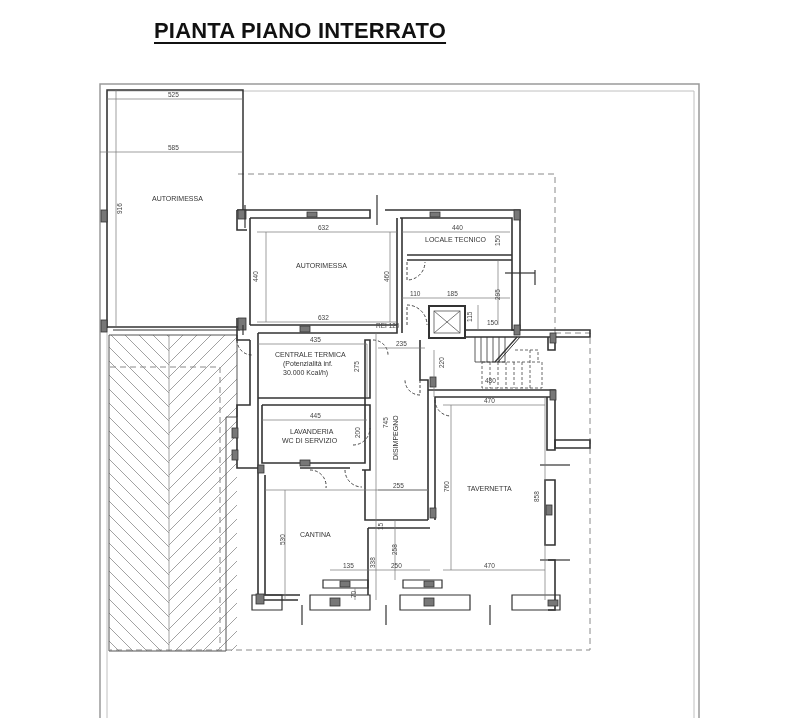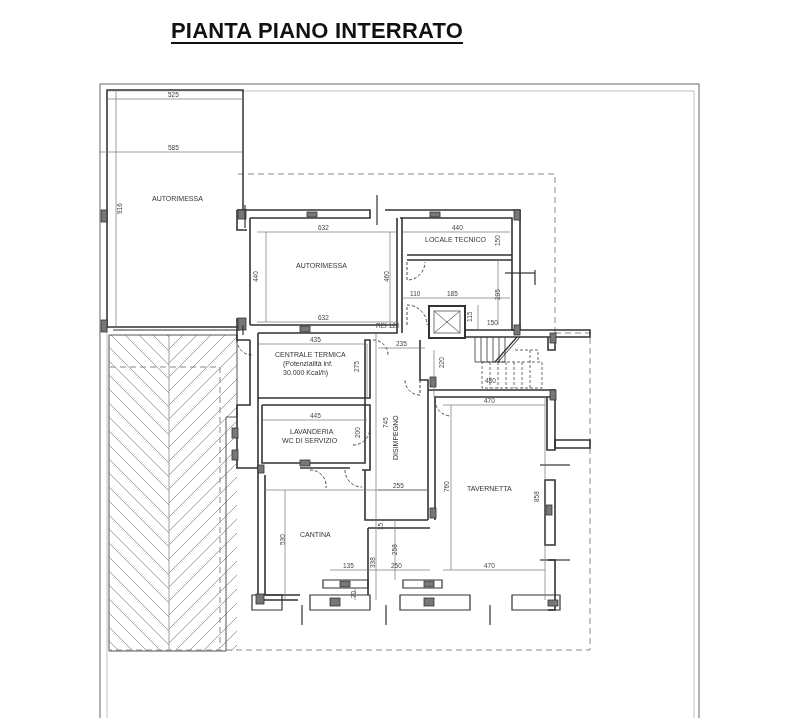--- a/index.html
+++ b/index.html
@@ -1,18 +1,18 @@
 <!DOCTYPE html>
 <html><head>
 <meta charset="utf-8">
 <style>
   html, body { margin:0; padding:0; background:#ffffff; }
   body { width:800px; height:727px; position:relative; overflow:hidden; font-family:"Liberation Sans", sans-serif; }
   #title {
-    position:absolute; left:171px; top:18px;
+    position:absolute; left:154px; top:18px;
     font-family:"Liberation Sans", sans-serif; font-weight:bold; font-size:22px;
     color:#111; text-decoration:underline; text-decoration-thickness:2px; text-underline-offset:4px;
     letter-spacing:0.2px; white-space:nowrap;
   }
   svg#plan { position:absolute; left:0; top:0; }
   .lbl { font-family:"Liberation Sans", sans-serif; font-size:7px; fill:#333; }
   .dim { font-family:"Liberation Sans", sans-serif; font-size:6.5px; fill:#444; }
 </style>
 </head>
 <body>

